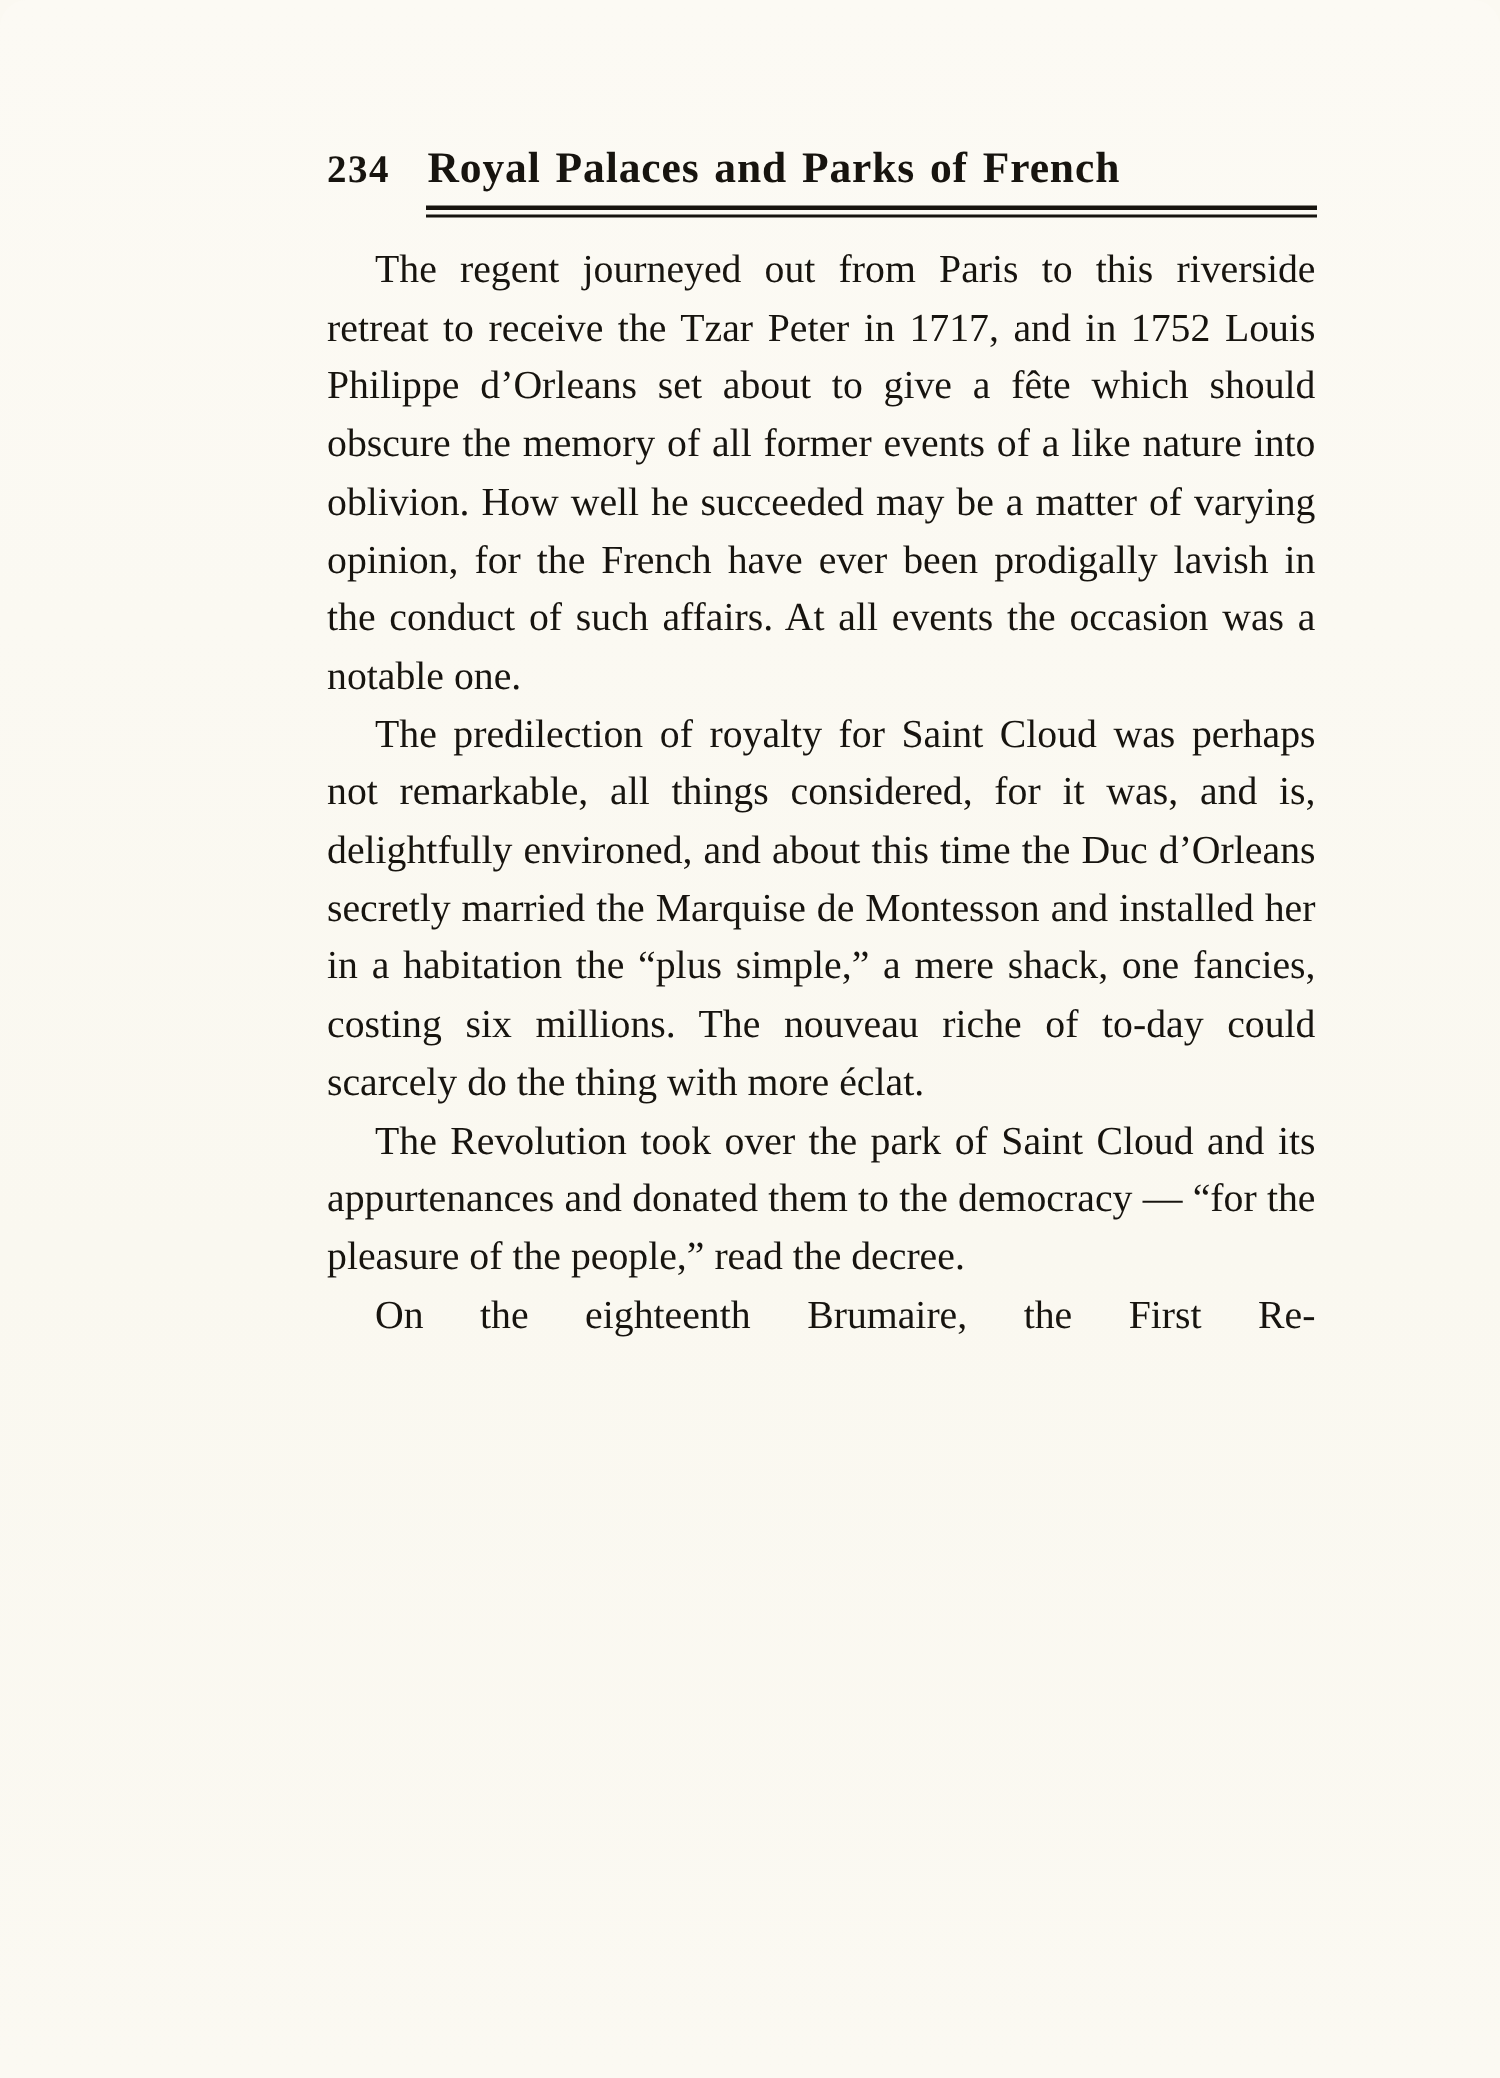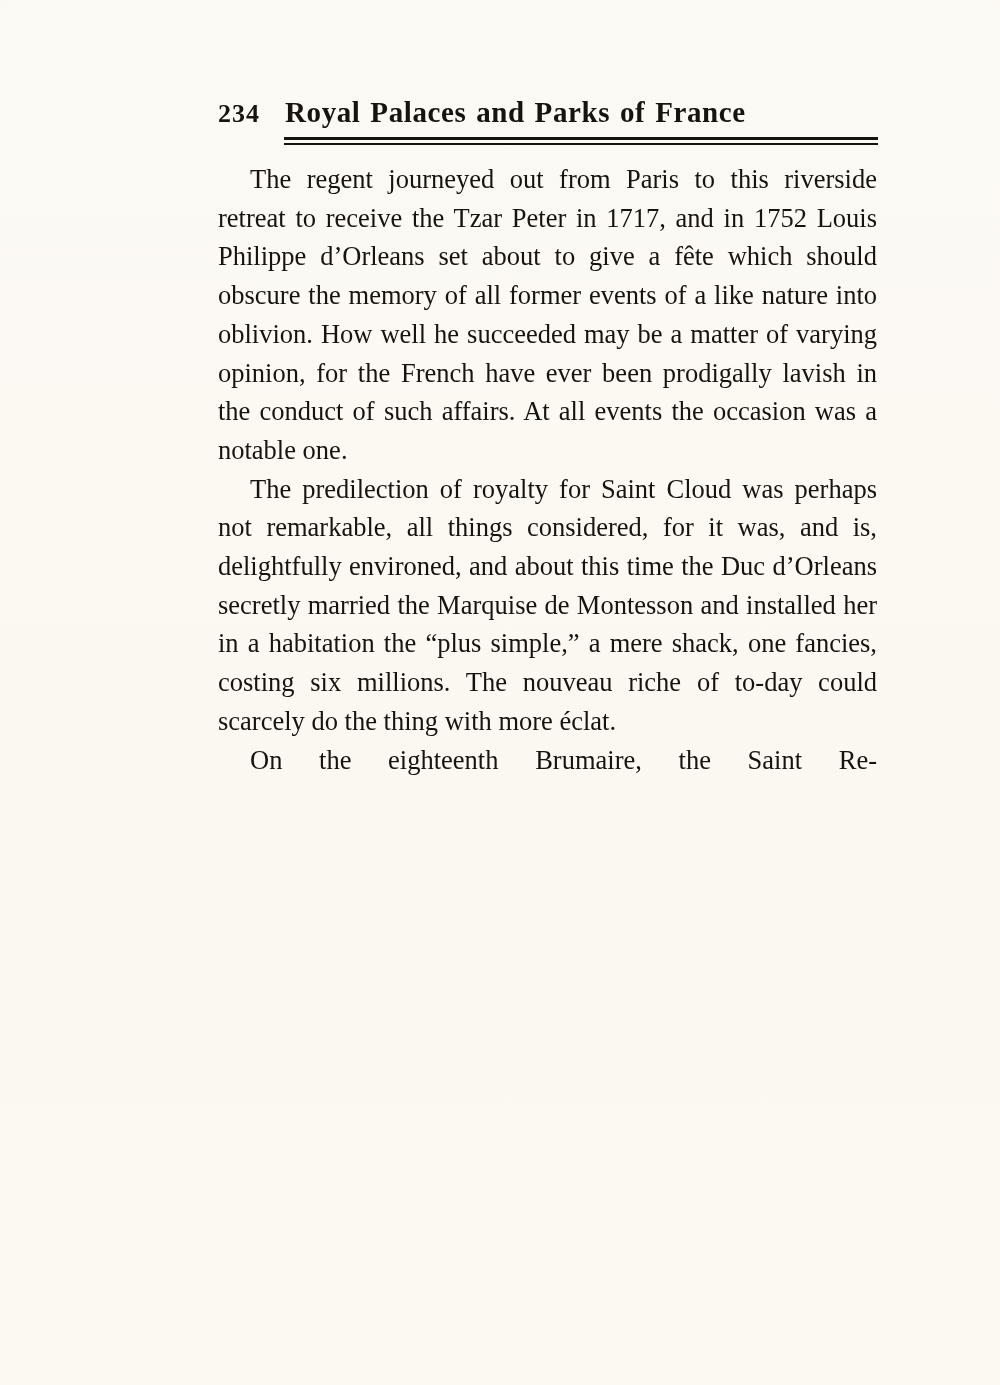--- a/index.html
+++ b/index.html
@@ -73,24 +73,25 @@
   .italic {
   }
 </style>
 </head>
 <body>
 
 <div class="page">
 
   <header class="running-head">
     <span class="page-num">234</span>
-    <h1 class="running-title">Royal Palaces and Parks of France</h1>
+    <h1 class="running-title">Royal Palaces and Parks of French</h1>
   </header>
 
   <div class="rule"></div>
 
   <main class="body-text" id="paragraphs">
       <p class="para indent"><span>The regent journeyed out from Paris to this riverside retreat to receive the Tzar Peter in 1717, and in 1752 Louis Philippe d’Orleans set about to give a fête which should obscure the memory of all former events of a like nature into oblivion.  How well he succeeded may be a matter of varying opinion, for the French have ever been prodigally lavish in the conduct of such affairs.  At all events the occasion was a notable one.</span></p>
       <p class="para indent"><span>The predilection of royalty for Saint Cloud was perhaps not remarkable, all things considered, for it was, and is, delightfully environed, and about this time the Duc d’Orleans secretly married the Marquise de Montesson and installed her in a habitation the “</span><span class="italic">plus simple,</span><span>” a mere shack, one fancies, costing six millions.  The </span><span class="italic">nouveau riche</span><span> of to-day could scarcely do the thing with more </span><span class="italic">éclat.</span></p>
-      <p class="para indent justify-last"><span>On the eighteenth Brumaire, the Saint Re-</span></p>
+      <p class="para indent"><span>The Revolution took over the park of Saint Cloud and its appurtenances and donated them to the democracy — “for the pleasure of the people,” read the decree.</span></p>
+      <p class="para indent justify-last"><span>On the eighteenth Brumaire, the First Re-</span></p>
     </main>
 
 </div>
 
 </body></html>

